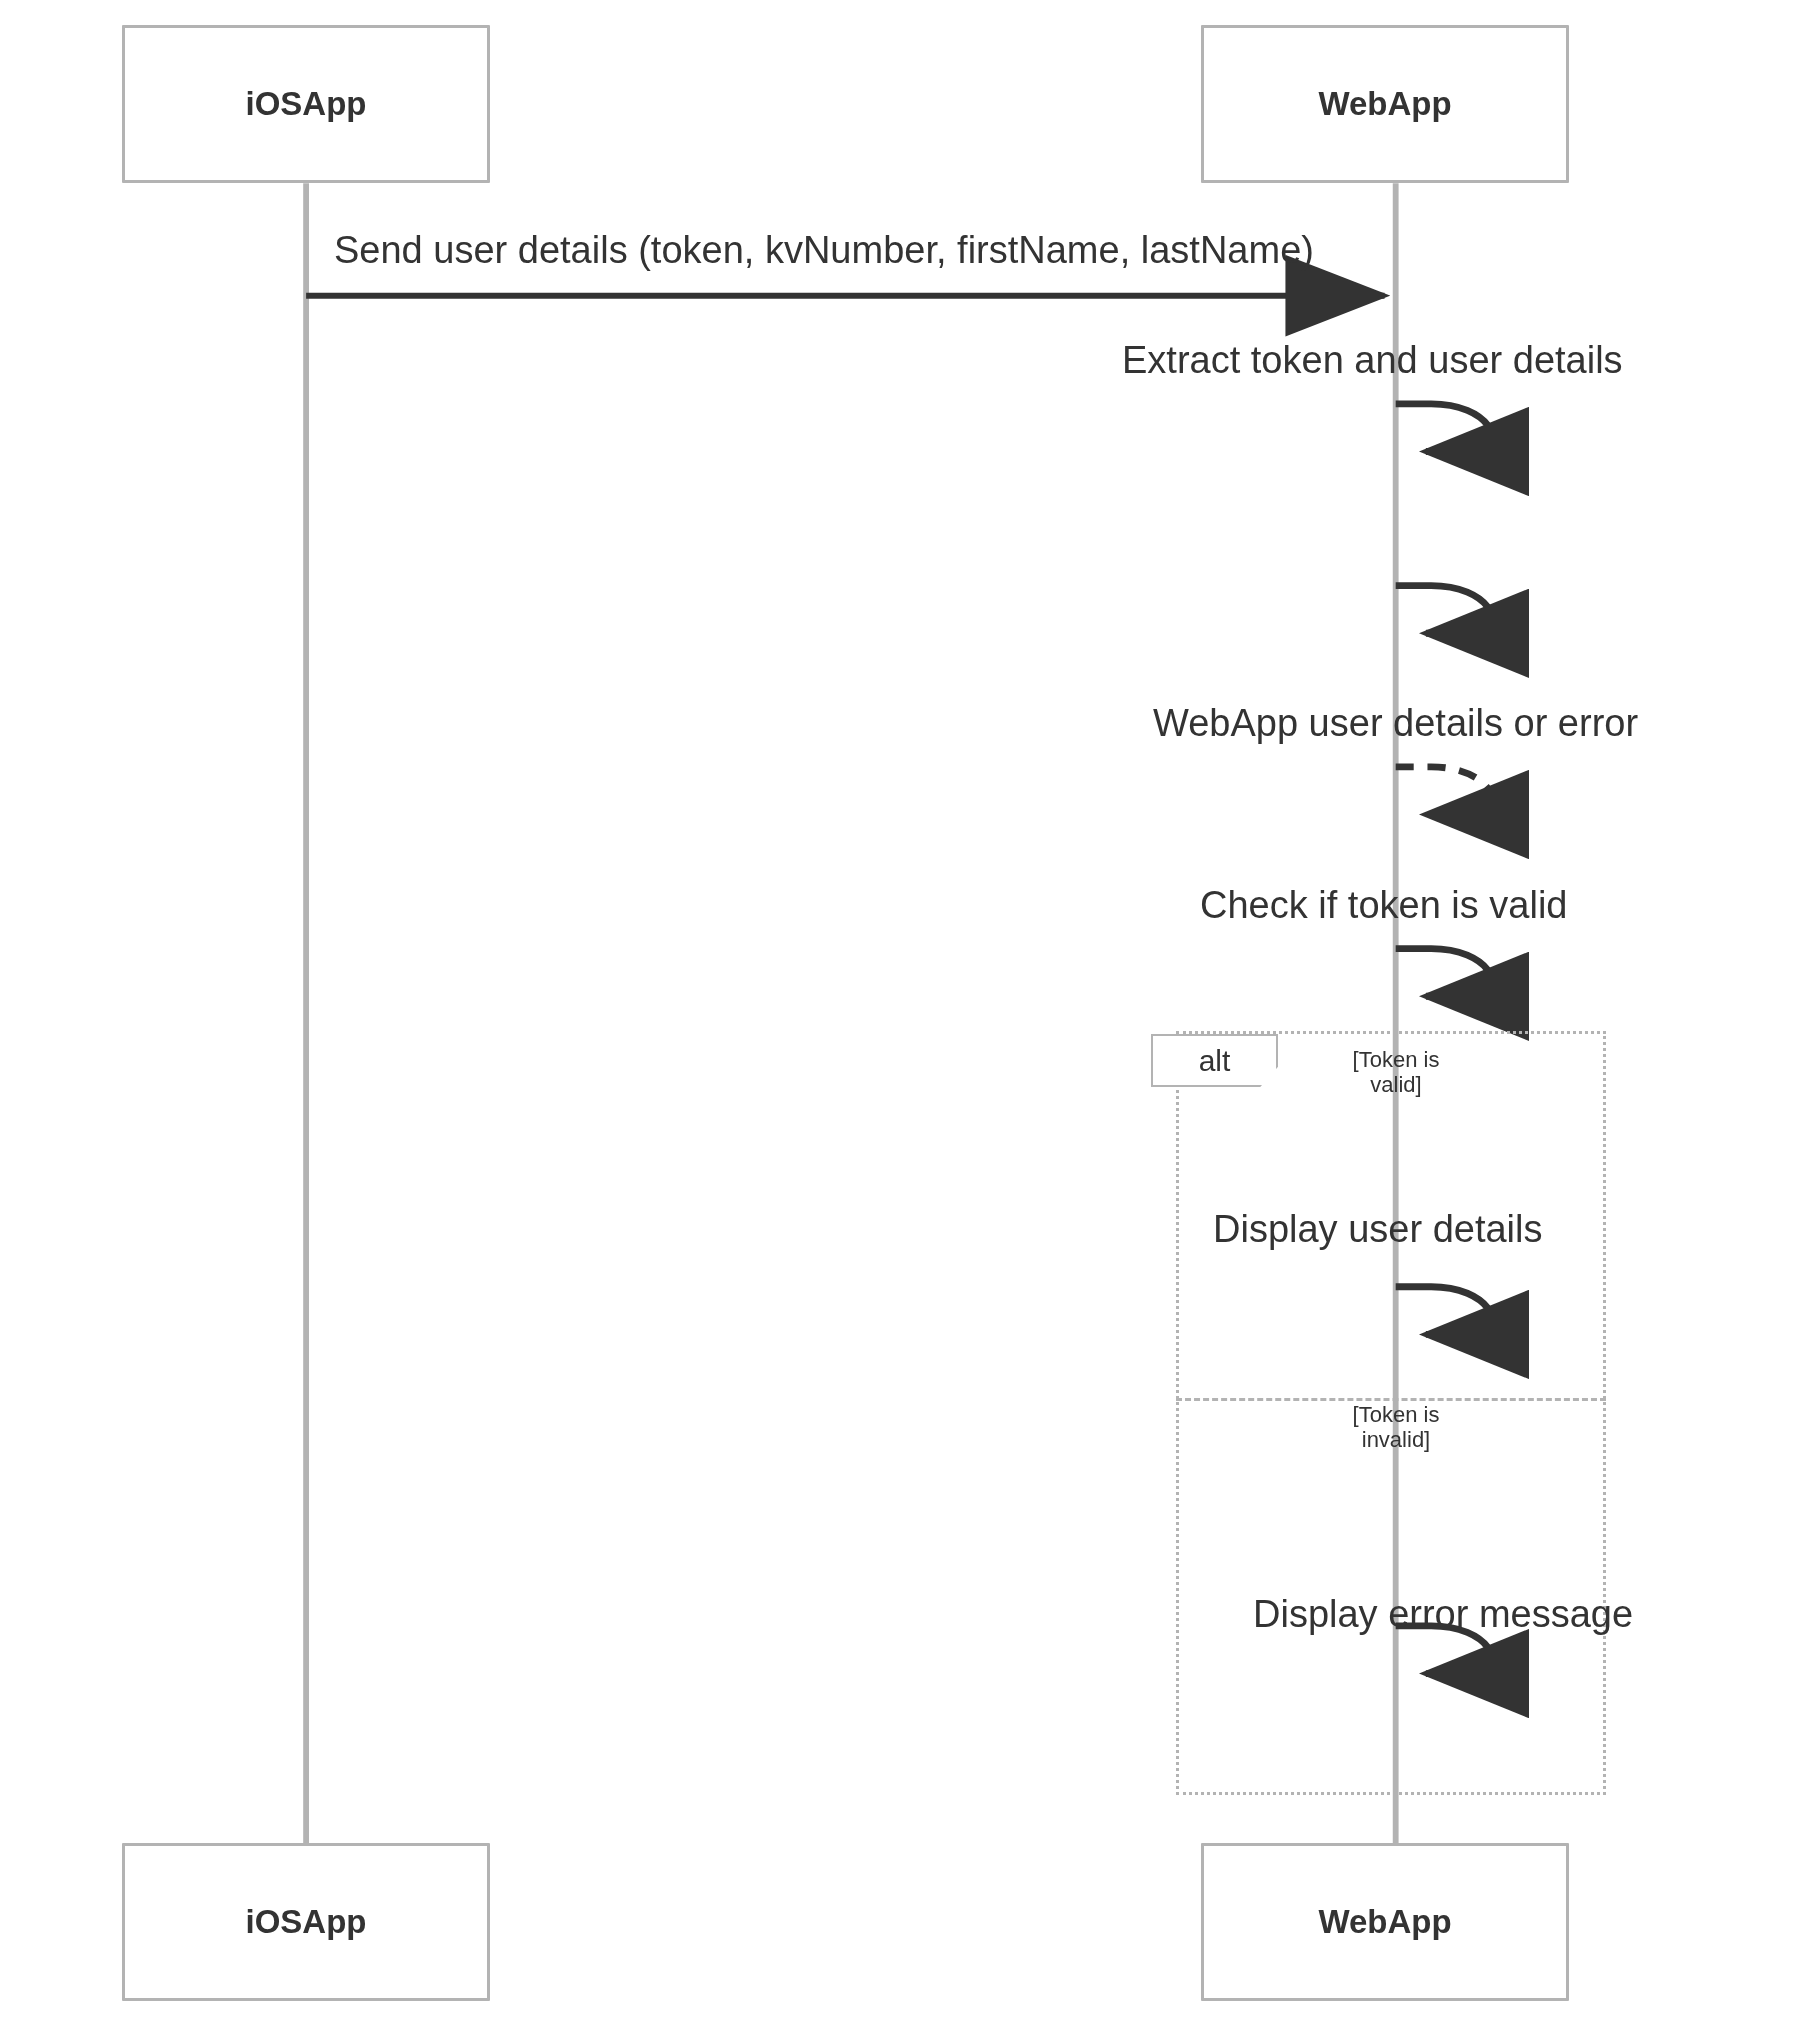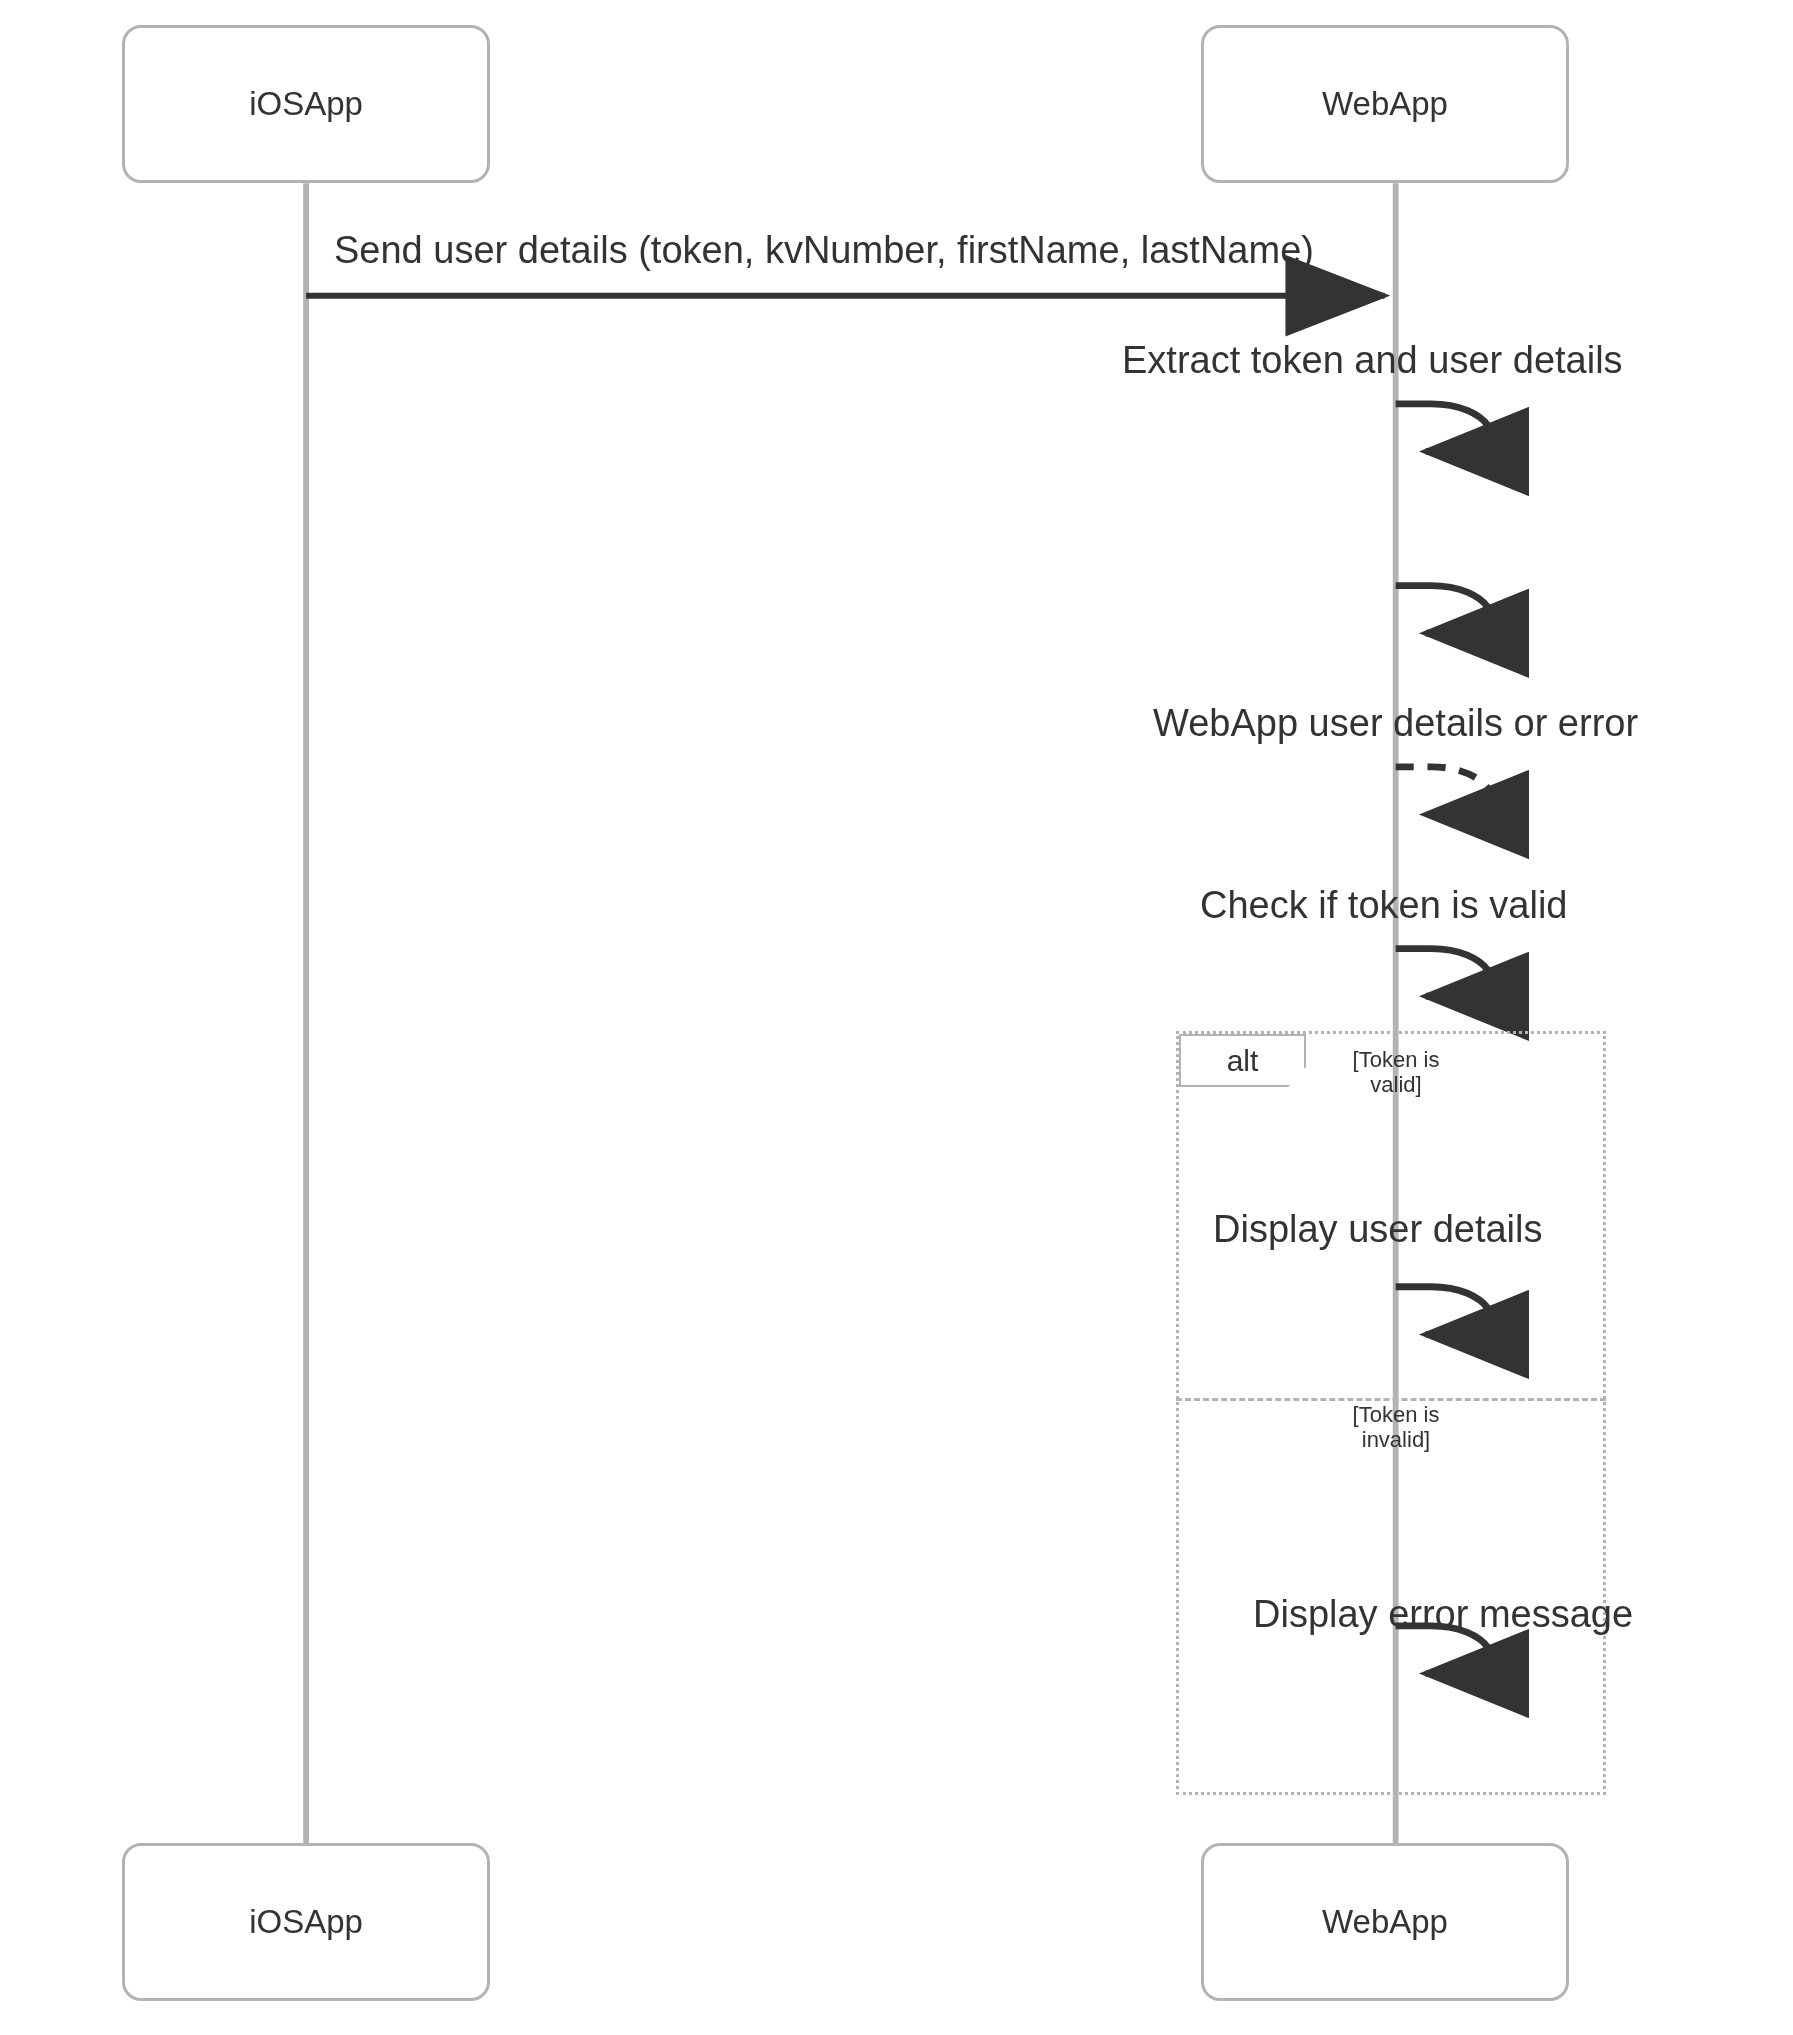--- a/index.html
+++ b/index.html
@@ -22,24 +22,25 @@
     left: 0;
     top: 0;
     width: 1794px;
     height: 2035px;
   }
   .actor-box {
     position: absolute;
     box-sizing: border-box;
     background: #ffffff;
     border: 3.2px solid #b3b3b3;
-    border-radius: 19px;
+    border-radius: 1px;
     display: flex;
     align-items: center;
     justify-content: center;
+    font-weight: bold;
   }
   .actor-label {
     font-family: "Liberation Sans", sans-serif;
     font-size: 33px;
     color: #333333;
     line-height: 1.1;
     text-align: center;
     white-space: nowrap;
   }
   .msg-label {
@@ -139,21 +140,21 @@
 
 
   <div class="msg-label" style="left:1153px; top:702px;">WebApp user details or error</div>
 
   <div class="msg-label" style="left:1192px; top:884px;margin-left:8px;">Check if token is valid</div>
 
   <div class="alt-frame" style="left:1176px; top:1031px; width:430px; height:764px;"></div>
 
   <div class="alt-divider" style="left:1176px; top:1398px; width:430px;"></div>
 
-  <div class="alt-tag" style="left:1179px; top:1034px; width:127px; height:53px;text-align:right;">alt</div>
+  <div class="alt-tag" style="left:1151px; top:1034px; width:127px; height:53px;text-align:right;">alt</div>
 
   <div class="cond-label" style="left:1245px; top:1047px; width:302px;">[Token is
 valid]</div>
 
   <div class="msg-label" style="left:1213px; top:1208px;">Display user details</div>
 
   <div class="cond-label" style="left:1245px; top:1402px; width:302px;">[Token is
 invalid]</div>
 
   <div class="msg-label" style="left:1253px; top:1559px;margin-top:34px;">Display error message</div>

